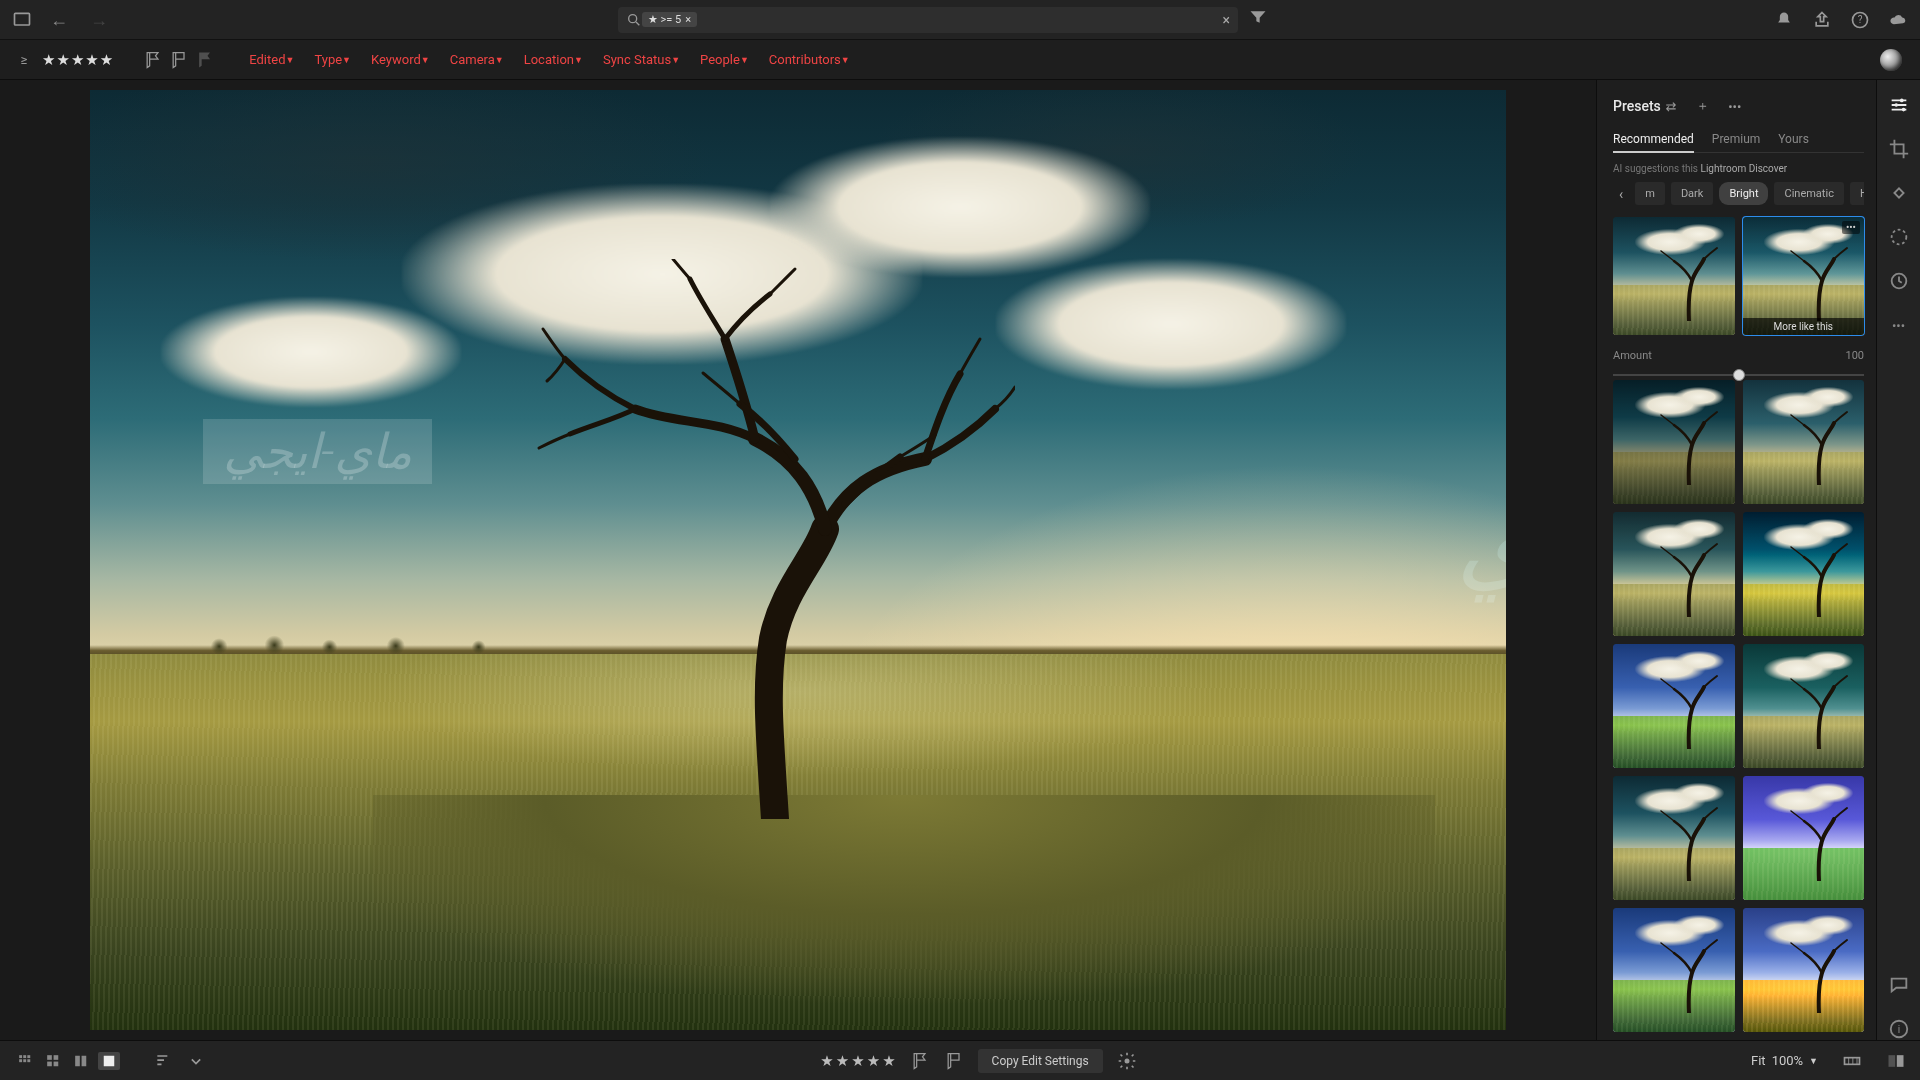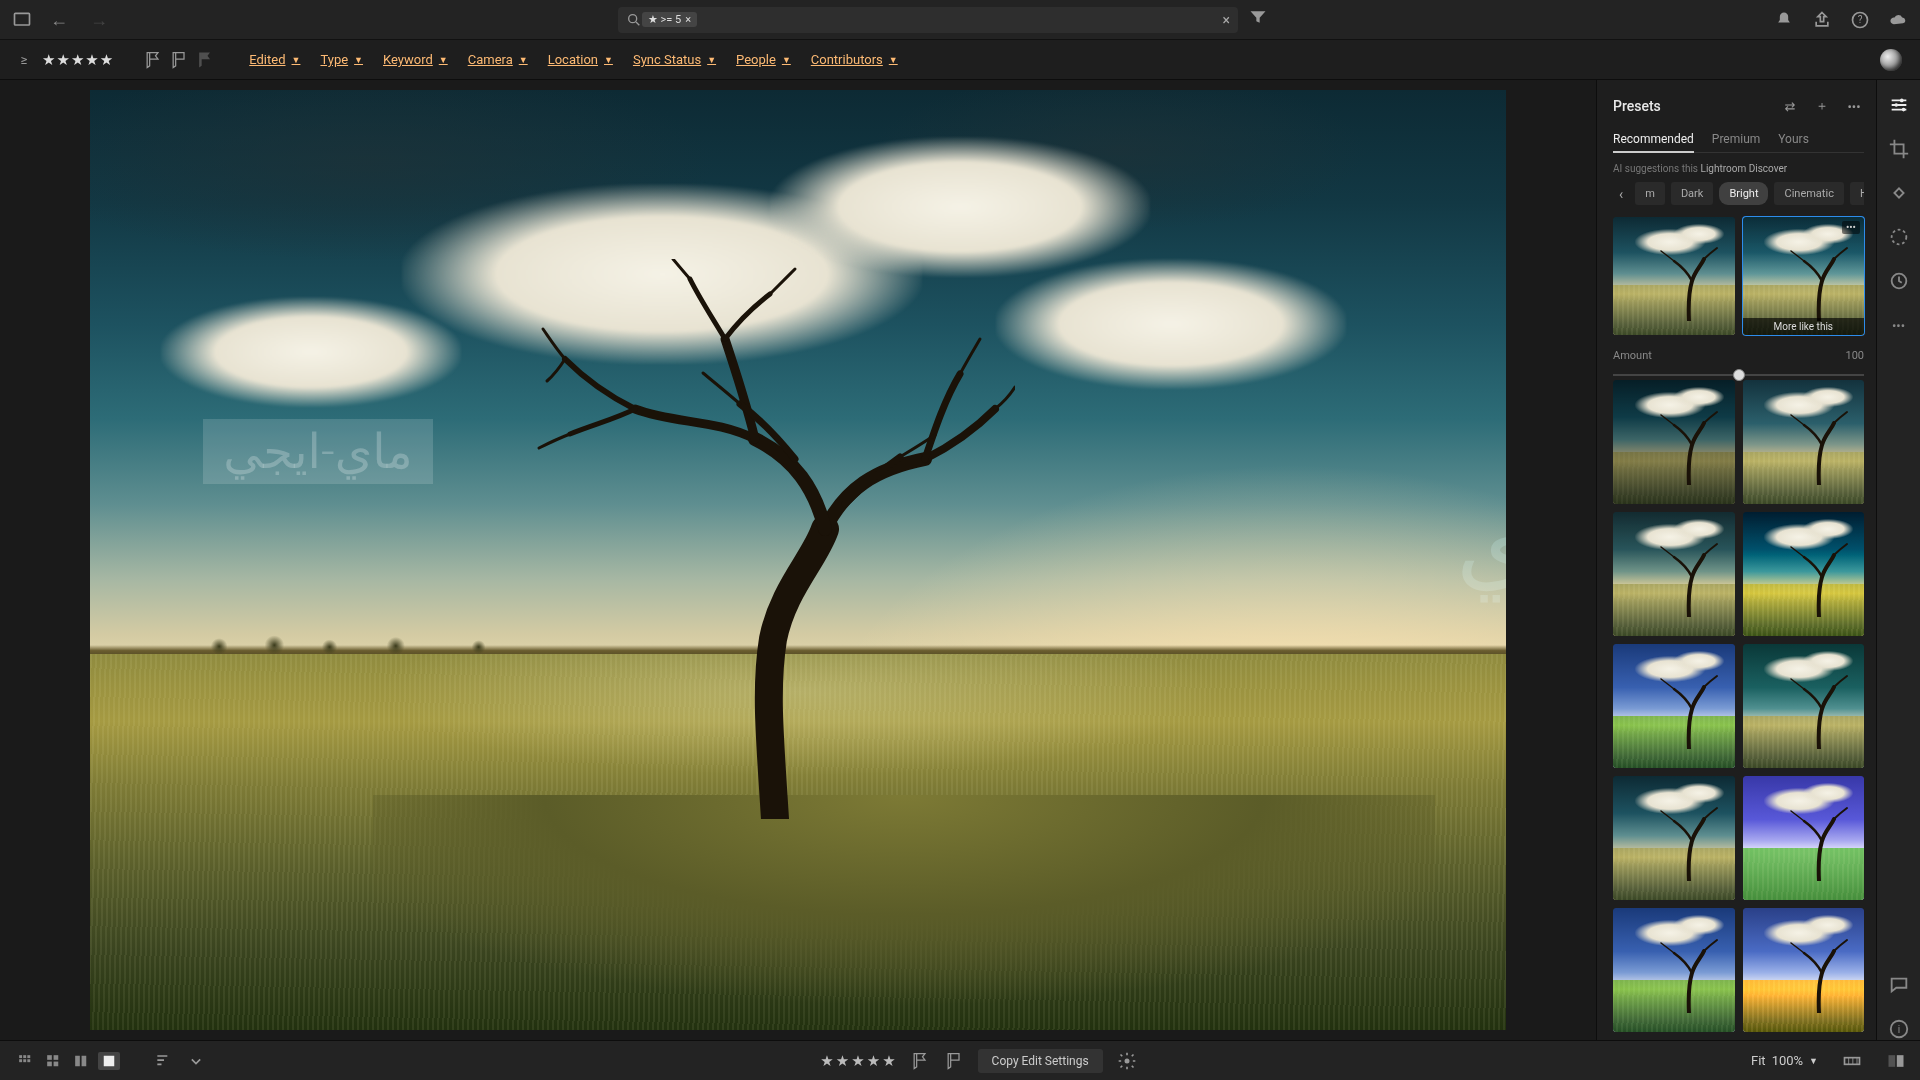--- a/index.html
+++ b/index.html
@@ -18,28 +18,28 @@
 .icon { width:16px; height:16px; display:inline-flex; align-items:center; justify-content:center; color:#999; }
 .icon svg { width:16px; height:16px; fill:currentColor; }
 .iconbtn { width:20px; height:20px; display:inline-flex; align-items:center; justify-content:center; color:#999; cursor:pointer;}
 .navarrow { font-size:18px; color:#888; cursor:pointer; padding:0 4px;}
 .navarrow.dis{color:#444;}
 
 
 .filterrow { height:40px; background:#1e1e1e; display:flex; align-items:center; padding:0 14px; gap:6px; border-bottom:1px solid #0d0d0d; position:relative;}
 .stars { display:flex; gap:1px; }
 .star { font-size:15px; color:#ddd;}
-.pulld { display:flex; align-items:center; gap:6px; padding:3px 8px; color:#fdba74; cursor:pointer; font-size:13px; border-radius:3px;text-decoration:underline;}
+.pulld { display:flex; align-items:center; padding:3px 8px; color:#ef4444; cursor:pointer; font-size:13px; border-radius:3px;}
 .pulld .chev{font-size:9px;}
 .filterrow .right-lens { position:absolute; right:18px; width:22px; height:22px; border-radius:50%; background:radial-gradient(circle at 35% 35%,#eee,#999,#444); box-shadow:inset -2px -2px 4px rgba(0,0,0,.6);}
 
 
 .mainwrap { display:flex; height:calc(1080px - 40px - 40px - 40px); }
 .canvas { flex:1; padding:10px 90px 10px 90px; display:flex; align-items:stretch; justify-content:center; position:relative;}
-.photo { width:100%; height:100%; position:relative; overflow:hidden; background:#0c4a6e;}
+.photo { width:100%; height:100%; position:relative; overflow:hidden; background:#0c4a6e;font-style:italic;}
 .sky { position:absolute; inset:0; background:
   radial-gradient(ellipse 900px 600px at 85% 75%, rgba(255,248,220,0.95) 0%, rgba(255,230,180,0.55) 25%, rgba(200,200,180,0.0) 55%),
   linear-gradient(to bottom,#0d2a34 0%,#123844 12%,#1d5260 25%,#2d6c77 35%,#5e8e90 44%,#a6b7a3 52%,#d4cba3 58%,#e8dbb0 62%,#ccc497 65%);}
 .cloud {position:absolute; background:radial-gradient(ellipse at center,#f5f2e6 0%,#e8e3d2 45%,rgba(232,227,210,0) 72%); filter:blur(1px);}
 .c1{width:520px;height:180px;left:22%;top:10%;}
 .c2{width:380px;height:140px;left:48%;top:5%;}
 .c3{width:300px;height:110px;left:5%;top:22%;}
 .c4{width:350px;height:130px;left:64%;top:18%;}
 .darkcloud{position:absolute; background:radial-gradient(ellipse at center,rgba(30,50,56,.7) 0%,rgba(30,50,56,0) 70%);}
 .dc1{width:700px;height:200px;left:-5%;top:-3%;}
@@ -69,21 +69,21 @@
 .thumb .ground{top:58%;}
 .thumb .tree{left:38%;top:20%;width:60px;height:80px;}
 .thumb .cloud{filter:blur(.5px);}
 .thumb .c1{width:70px;height:26px;left:18%;top:10%;}
 .thumb .c2{width:50px;height:20px;left:50%;top:6%;}
 
 
 .rpanel { width:280px; background:#1e1e1e; border-left:1px solid #0d0d0d; display:flex; flex-direction:column; padding:10px 12px 10px 16px; overflow-y:auto;}
 .rpanel::-webkit-scrollbar{width:6px;}
 .rpanel::-webkit-scrollbar-thumb{background:#444;}
-.rp-head { display:flex; align-items:center; justify-content:space-between; padding:6px 0 12px;}
+.rp-head { display:flex; align-items:center; justify-content:flex-start; padding:6px 0 12px;}
 .rp-head .title{font-size:14px;color:#e8e8e8;font-weight:500;}
 .rp-head .acts{display:flex;gap:12px;color:#888;}
 .rp-tabs { display:flex; gap:18px; border-bottom:1px solid #333; font-size:12px; padding-bottom:2px;}
 .rp-tab { padding:4px 0; color:#888; cursor:pointer;}
 .rp-tab.active{color:#eee;border-bottom:2px solid #ccc;margin-bottom:-3px;}
 .ai-line{font-size:10px;color:#777;padding:10px 0 8px;}
 .ai-line b{color:#aaa;font-weight:400;}
 .catrow { display:flex; align-items:center; gap:6px; margin-bottom:12px;}
 .catrow .arrow{color:#aaa;font-size:14px;padding:2px 6px;cursor:pointer;}
 .catbtn { padding:5px 10px; font-size:11px; color:#aaa; background:#2a2a2a; border-radius:3px; cursor:pointer;}

